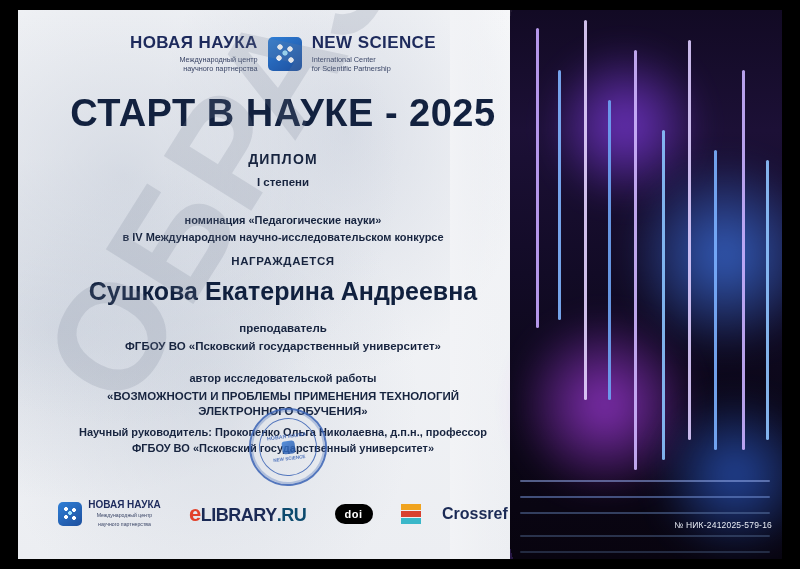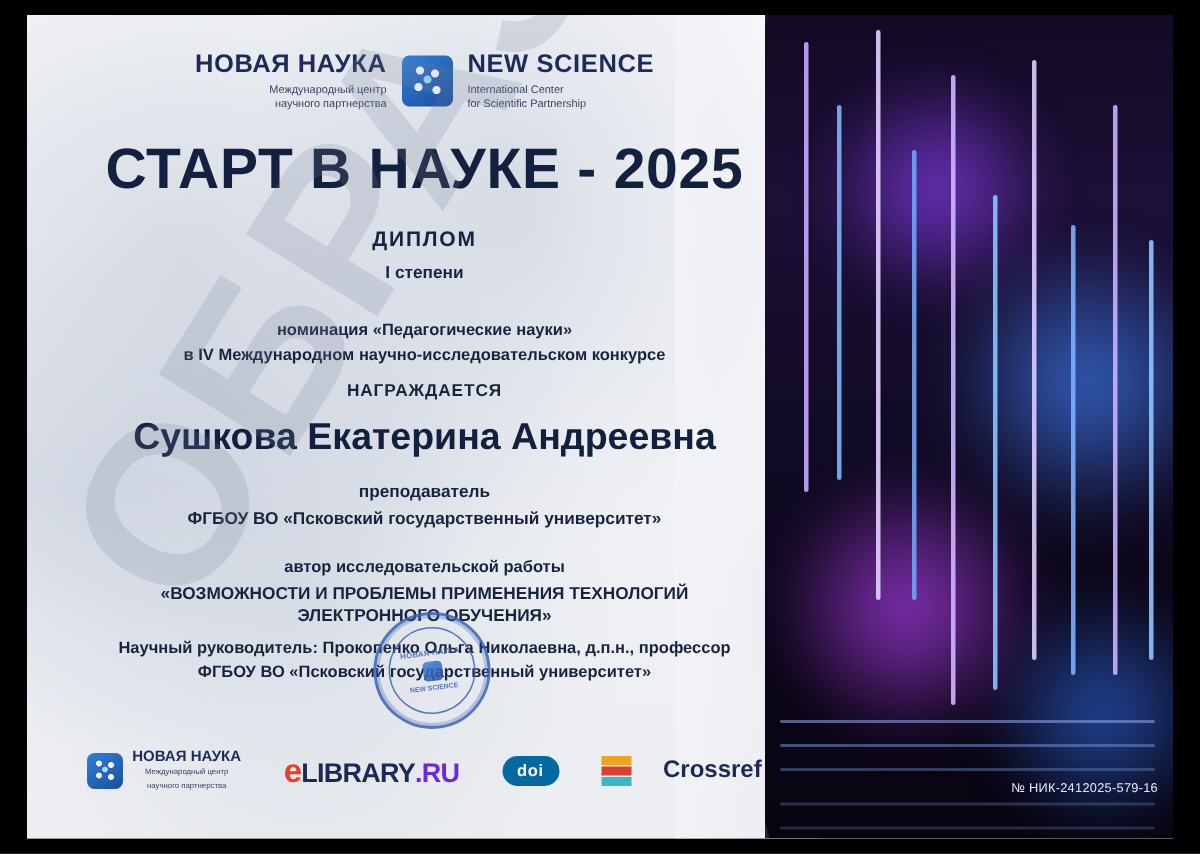--- a/index.html
+++ b/index.html
@@ -331,26 +331,26 @@
 
   .elibrary {
     display: flex;
     align-items: baseline;
     font-size: 18px;
     font-weight: 700;
     letter-spacing: -.5px;
   }
   .elibrary .e { color: #e2412a; font-size: 22px; }
   .elibrary .lib { color: #1b2a55; }
-  .elibrary .ru { color: #6d28d9; }
+  .elibrary .ru { color: #0c4a6e; }
 
   .doi {
     width: 38px; height: 20px;
     border-radius: 10px;
-    background: #0369a1;
+    background: #000000;
     color: #fff;
     font-size: 11px;
     font-weight: 700;
     display: flex;
     align-items: center;
     justify-content: center;
     letter-spacing: .5px;
   }
 
   .crossref {

